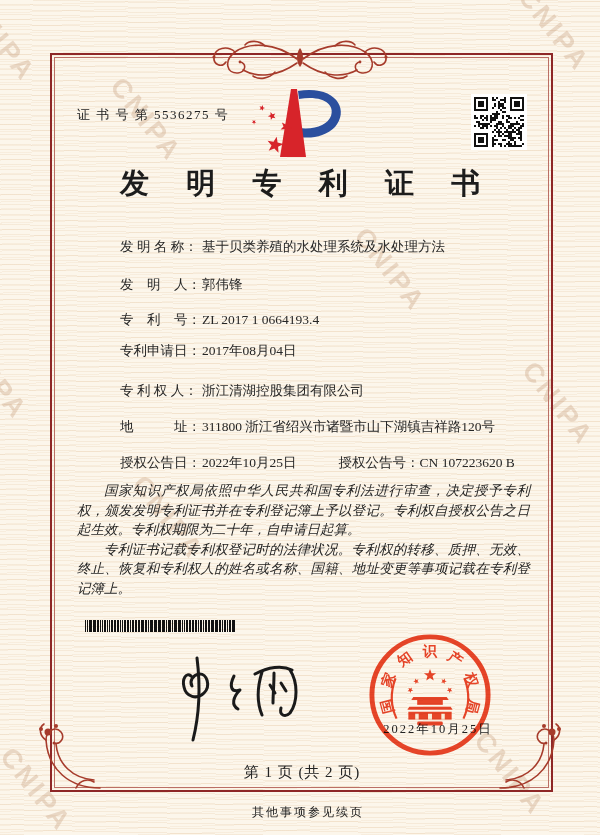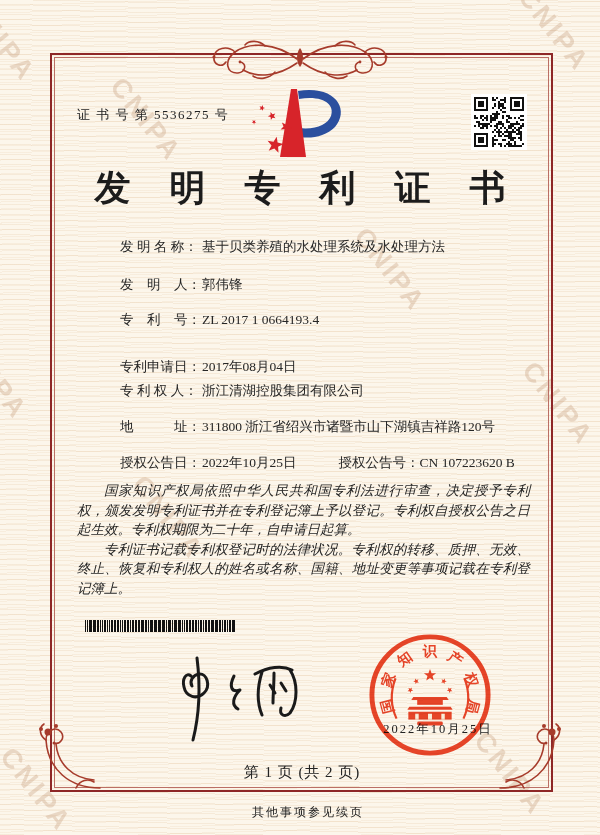--- a/index.html
+++ b/index.html
@@ -16,26 +16,26 @@
   .frame::after{content:"";position:absolute;inset:2px;border:1px solid #bb6f65;}
   .ornament-top{position:absolute;left:50%;top:32px;transform:translateX(-50%);z-index:3;}
   .corner{position:absolute;z-index:3;}
   .corner.bl{left:36px;top:720px;}
   .corner.br{left:498px;top:720px;transform:scaleX(-1);}
   .cert-no{position:absolute;left:77px;top:93px;font-size:13px;letter-spacing:1.5px;z-index:3;margin-top:13px;}
   .logo{position:absolute;left:242px;top:84px;z-index:3;}
   .qr{position:absolute;left:471px;top:94px;width:56px;height:56px;background:#fff;padding:3px;
       box-sizing:border-box;z-index:3;}
   .qr svg{display:block;width:100%;height:100%;}
-  .title{position:absolute;left:0;top:164px;width:100%;text-align:center;font-size:36px;font-weight:bold;
+  .title{position:absolute;left:0;top:164px;width:100%;text-align:center;font-size:29px;font-weight:bold;
          letter-spacing:15px;text-indent:15px;z-index:3;color:#1c1c1c;}
   .fields{position:absolute;left:77px;top:238px;width:462px;z-index:3;font-size:13.5px;color:#262626;}
   .frow{position:absolute;left:0;white-space:nowrap;margin-left:43px;}
   .frow .lbl{display:inline-block;min-width:82px;}
-  .r1{top:0}.r2{top:38px}.r3{top:73px}.r4{top:120px}.r5{top:144px}.r6{top:180px}.r7{top:216px}
+  .r1{top:0}.r2{top:38px}.r3{top:73px}.r4{top:104px}.r5{top:144px}.r6{top:180px}.r7{top:216px}
   .lbl2{margin-left:42px;}
   .bodytext{position:absolute;left:77px;top:481px;width:453px;z-index:3;font-size:13.5px;
             line-height:19.5px;text-align:justify;font-style:italic;color:#242424;}
   .bodytext p{margin:0;text-indent:2em;}
   .barcode{position:absolute;left:85px;top:620px;z-index:3;}
   .director{position:absolute;left:84px;top:662px;z-index:3;font-family:"Liberation Sans","DejaVu Sans",sans-serif;
             font-size:14.5px;line-height:28px;color:#111;}
   .signature{position:absolute;left:168px;top:648px;z-index:4;}
   .seal-date{position:absolute;left:363px;top:721px;width:150px;text-align:center;letter-spacing:2px;
              font-size:12.5px;color:#222;z-index:3;}

